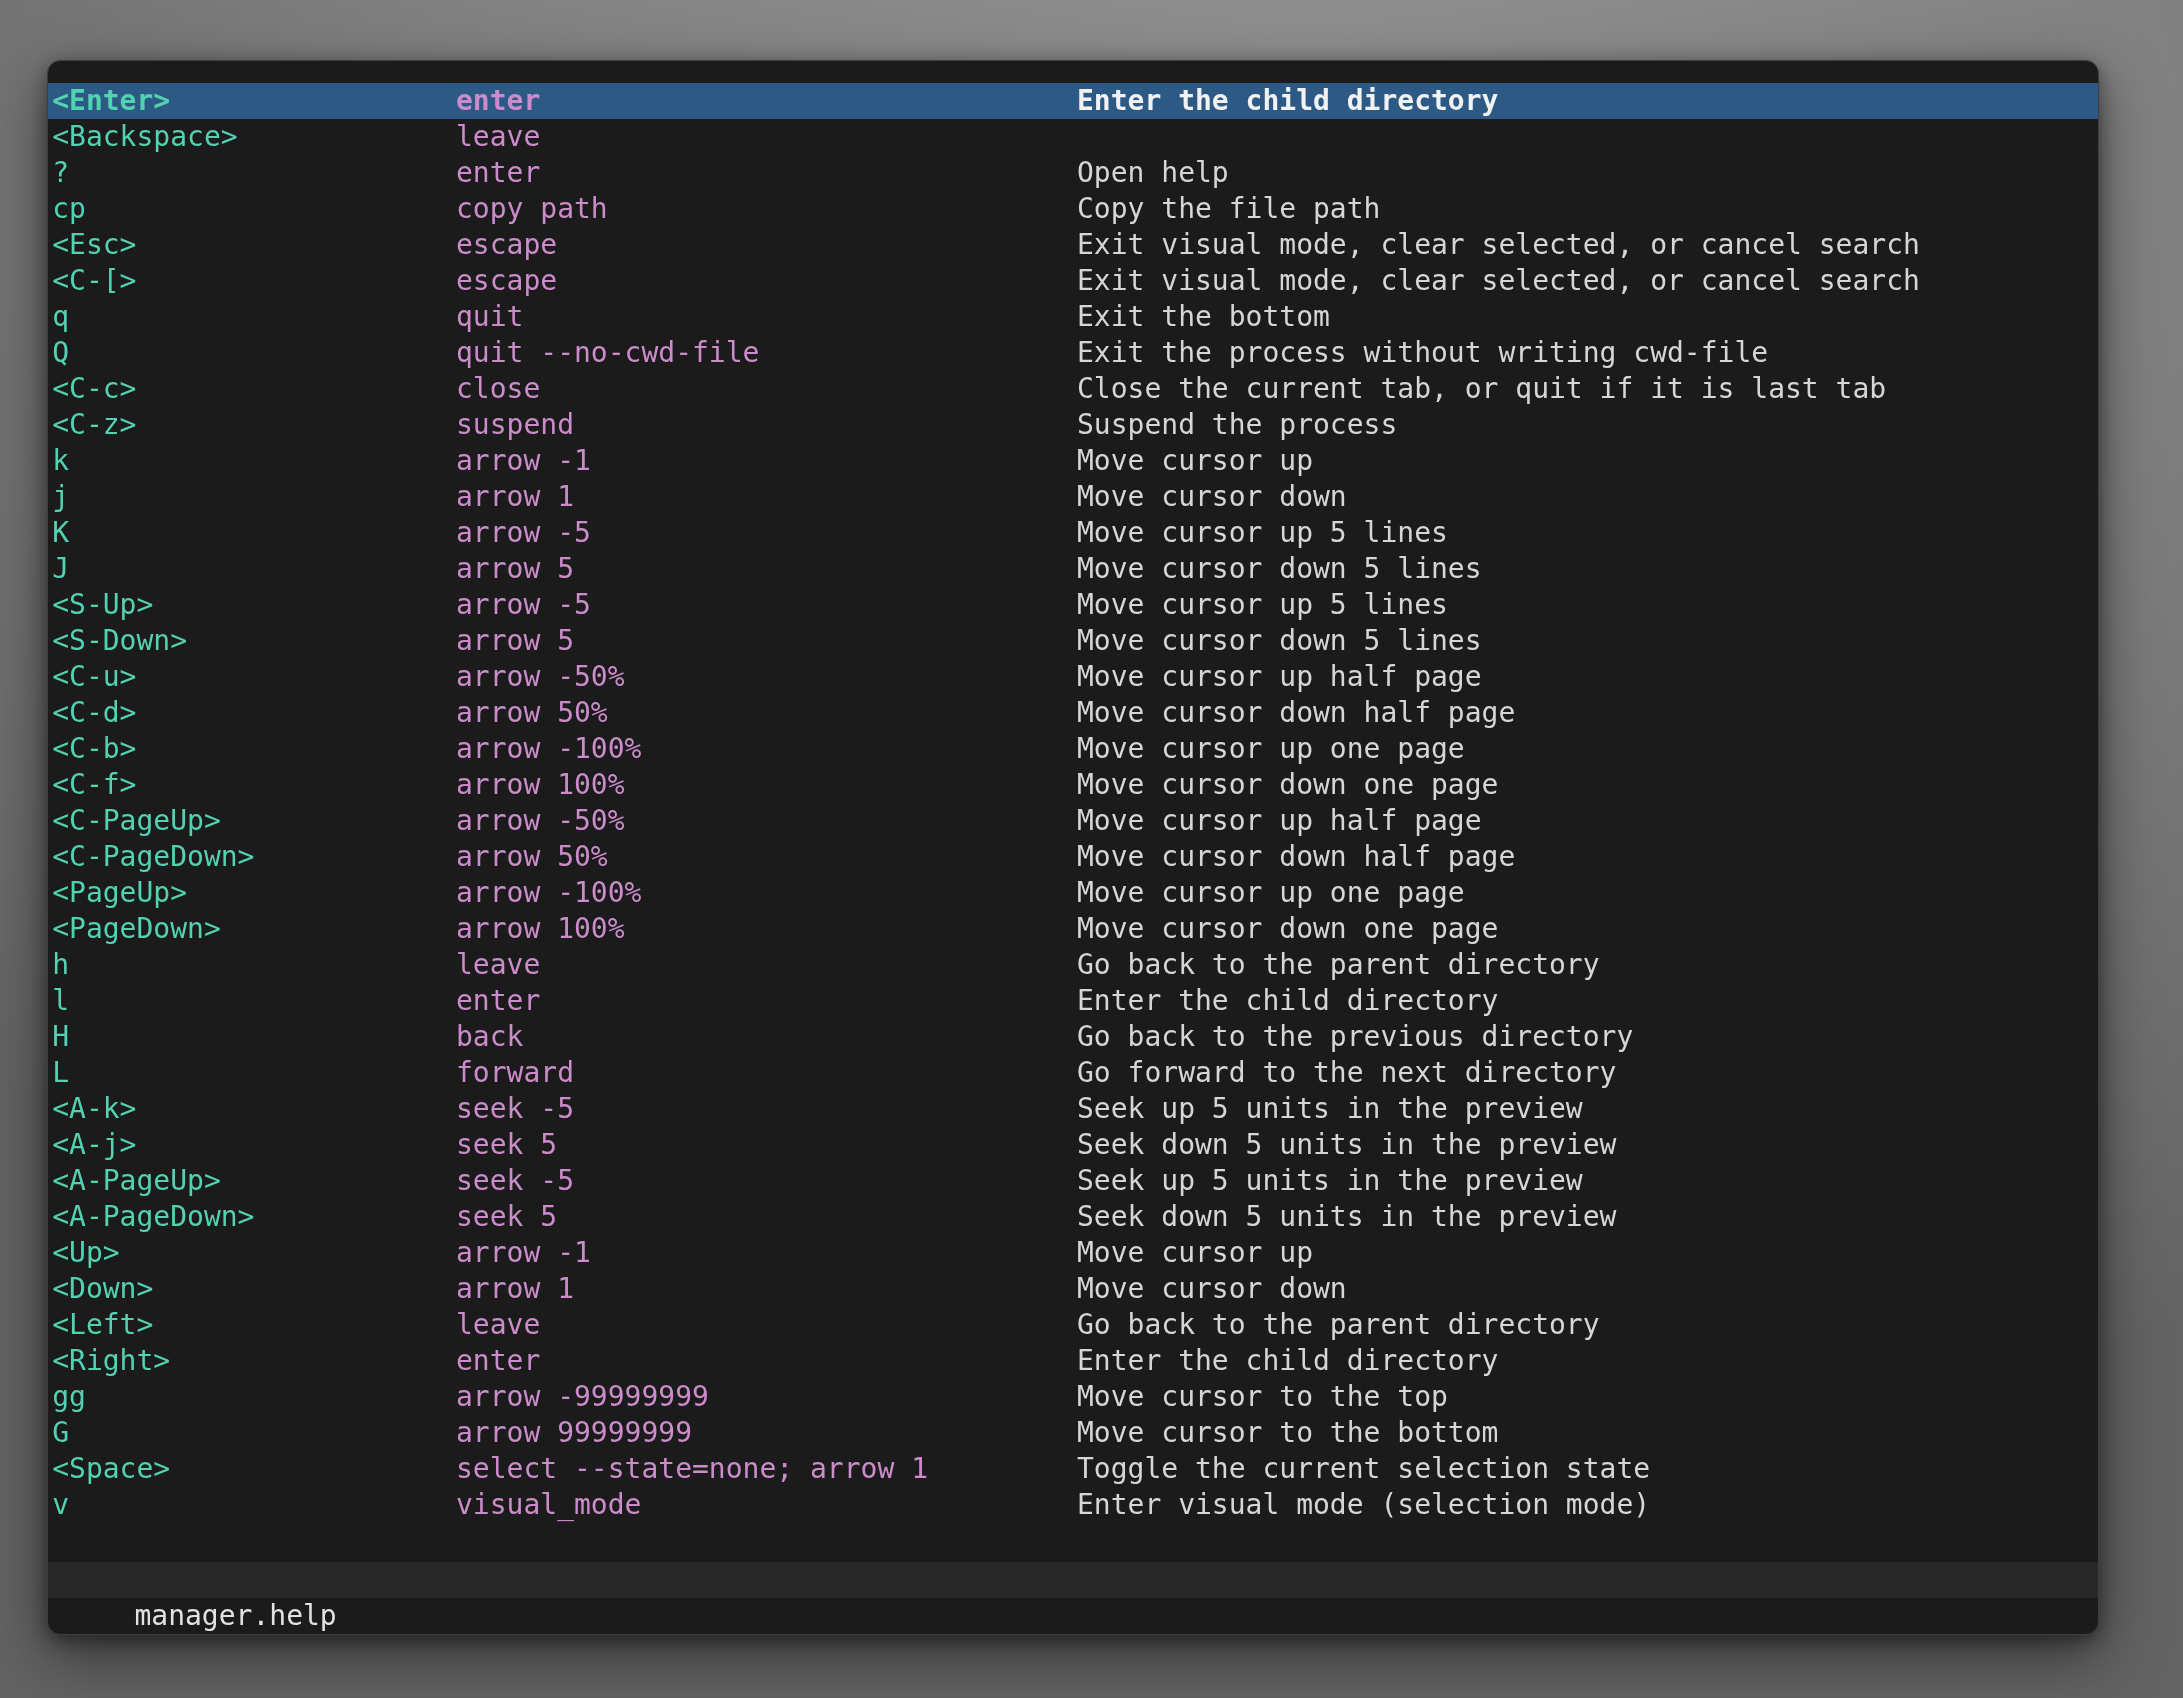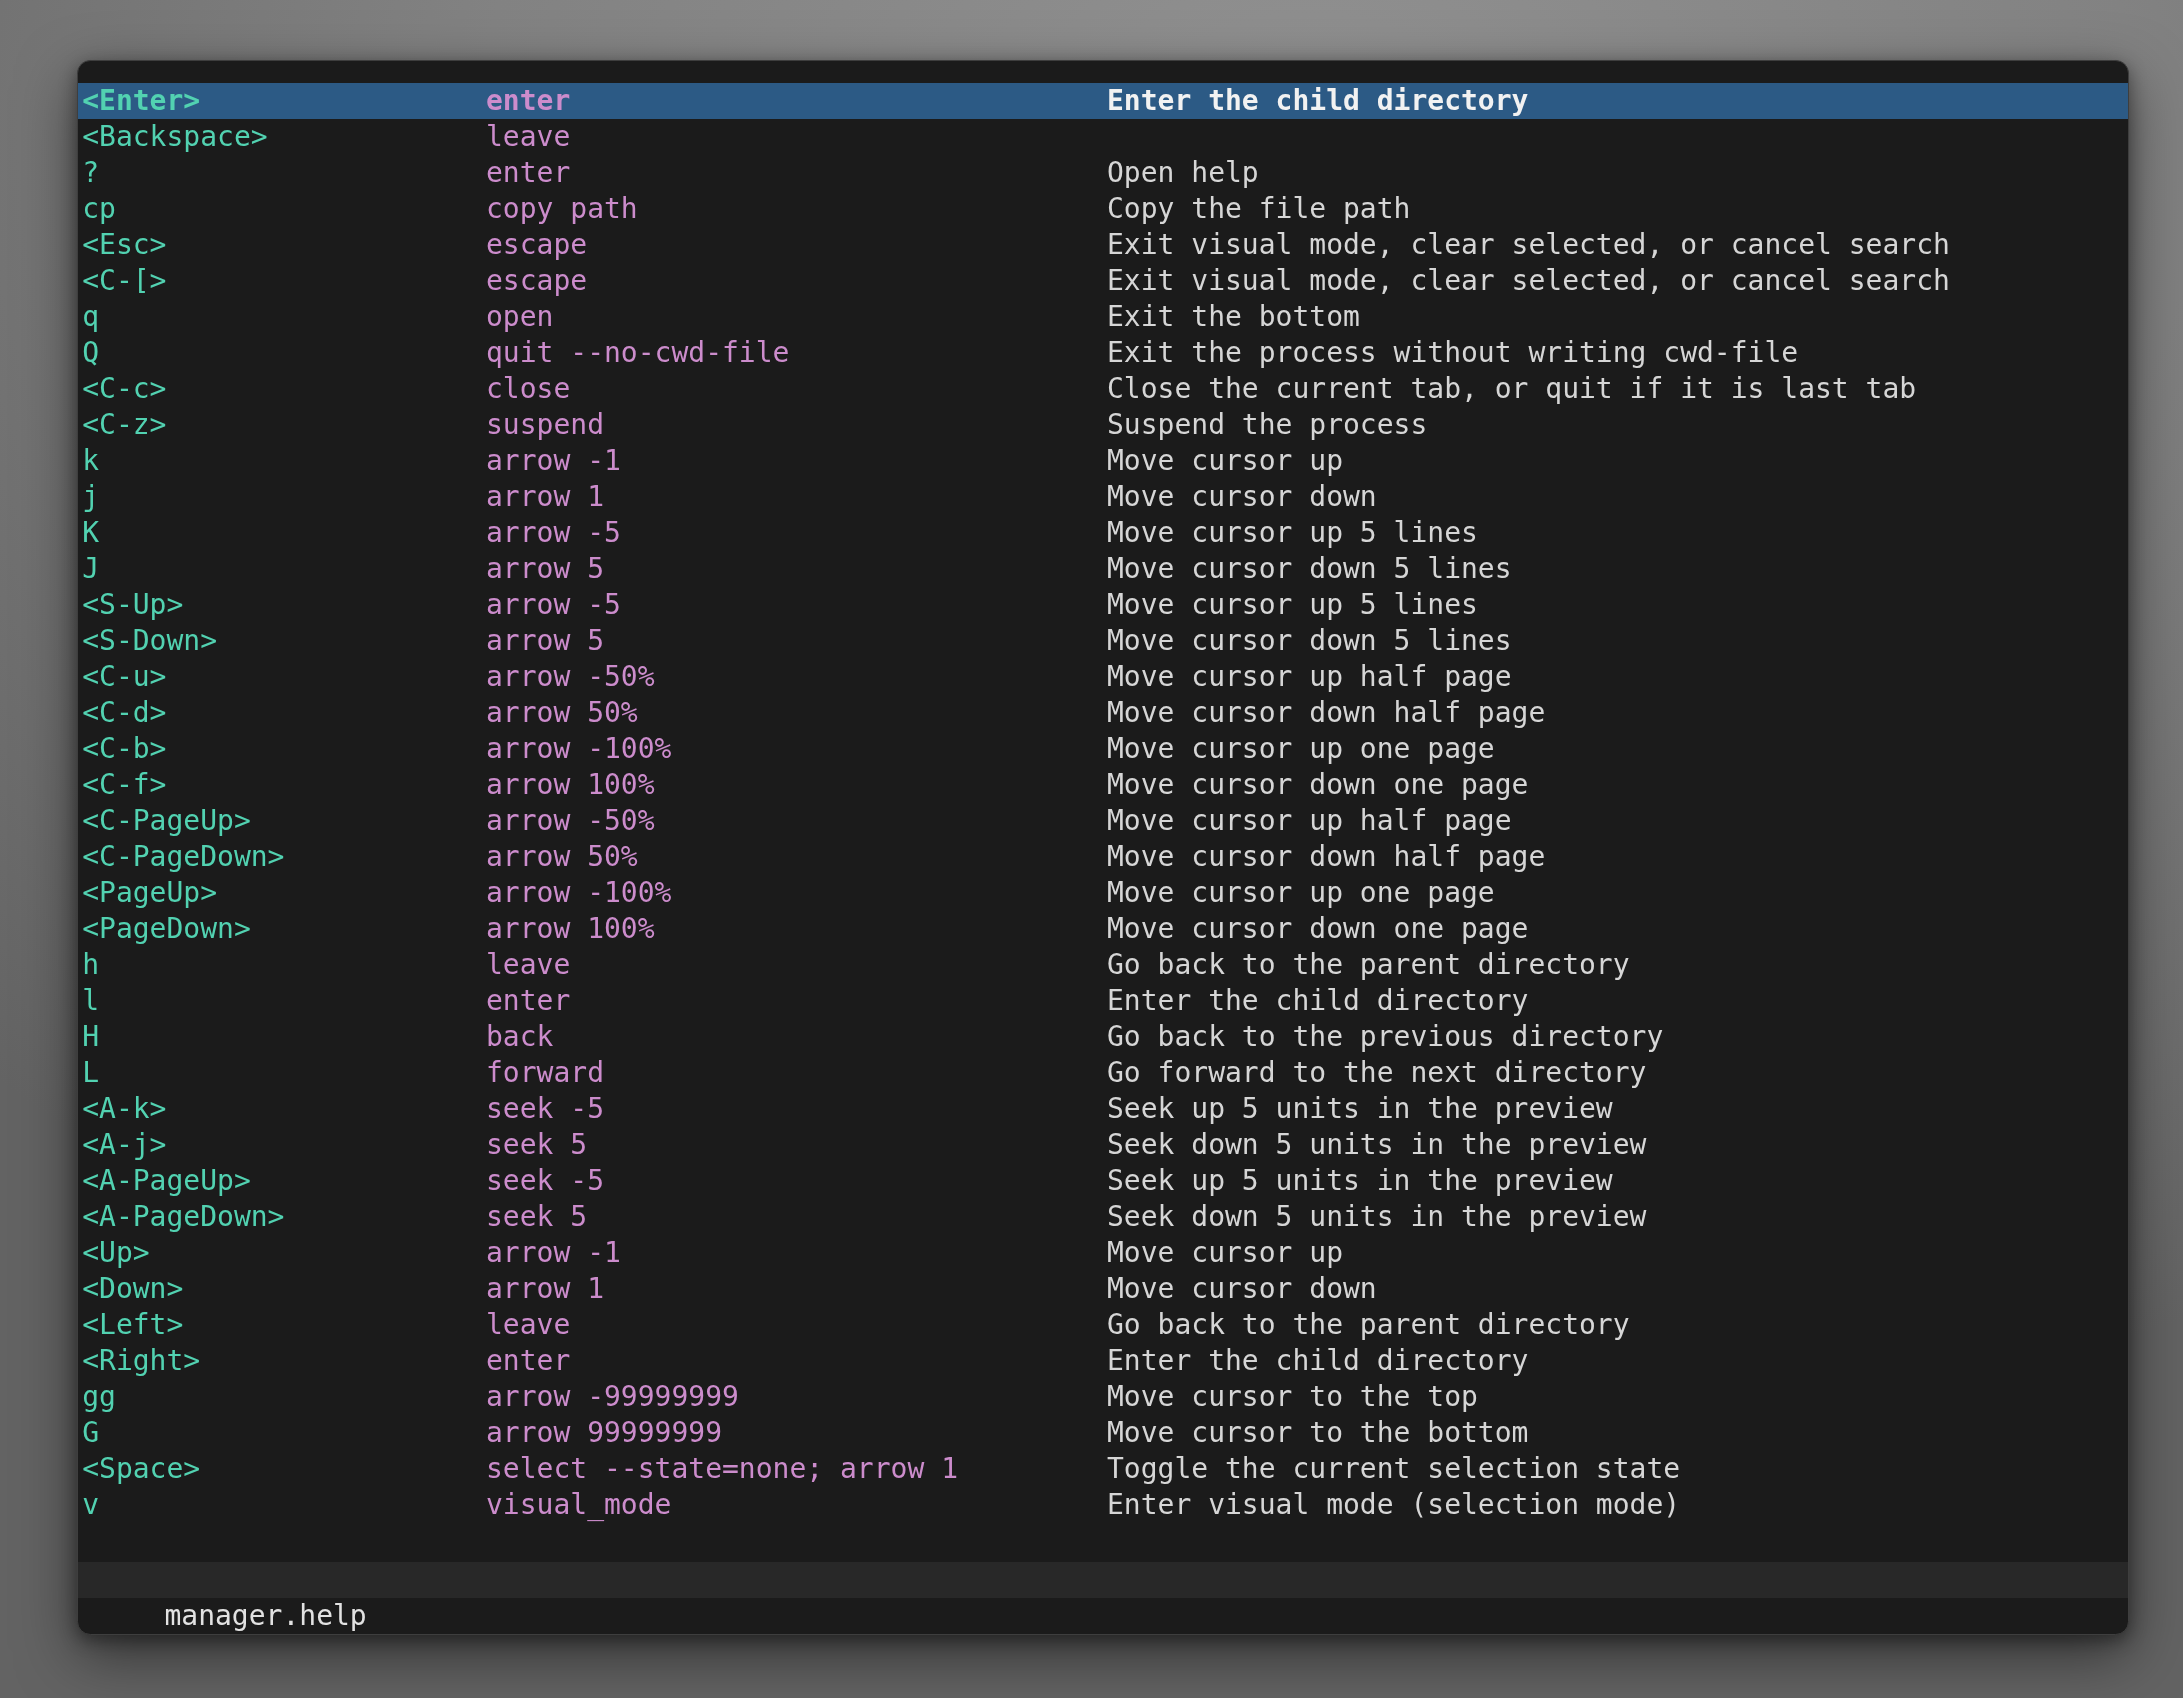--- a/index.html
+++ b/index.html
@@ -5,21 +5,21 @@
   html, body { margin: 0; padding: 0; }
   body {
     width: 2183px; height: 1698px;
     background: radial-gradient(ellipse 1846px 1343px at 60% 8%, #919191 0%, #828282 45%, #636363 100%);
     font-family: "DejaVu Sans Mono", "Liberation Mono", monospace;
     overflow: hidden;
     position: relative;
   }
   .terminal-window {
     position: absolute;
-    left: 77px; top: 60px;
+    left: 47px; top: 60px;
     width: 2052px; height: 1575px;
     box-sizing: border-box;
     background: var(--window-bg, #1b1b1b);
     border: 1.7px solid #3e3e3e;
     border-radius: 13.4px;
     box-shadow: 0 20px 59px rgba(0,0,0,0.50), 0 5px 17px rgba(0,0,0,0.40);
     overflow: hidden;
     font-size: 28px;
     line-height: 36px;
   }
@@ -77,21 +77,21 @@
     <span class="cell cmd">escape</span>
     <span class="cell desc">Exit visual mode, clear selected, or cancel search</span>
   </div>
       <div class="row">
     <span class="cell key">&lt;C-[&gt;</span>
     <span class="cell cmd">escape</span>
     <span class="cell desc">Exit visual mode, clear selected, or cancel search</span>
   </div>
       <div class="row">
     <span class="cell key">q</span>
-    <span class="cell cmd">open</span>
+    <span class="cell cmd">quit</span>
     <span class="cell desc">Exit the bottom</span>
   </div>
       <div class="row">
     <span class="cell key">Q</span>
     <span class="cell cmd">quit --no-cwd-file</span>
     <span class="cell desc">Exit the process without writing cwd-file</span>
   </div>
       <div class="row">
     <span class="cell key">&lt;C-c&gt;</span>
     <span class="cell cmd">close</span>

